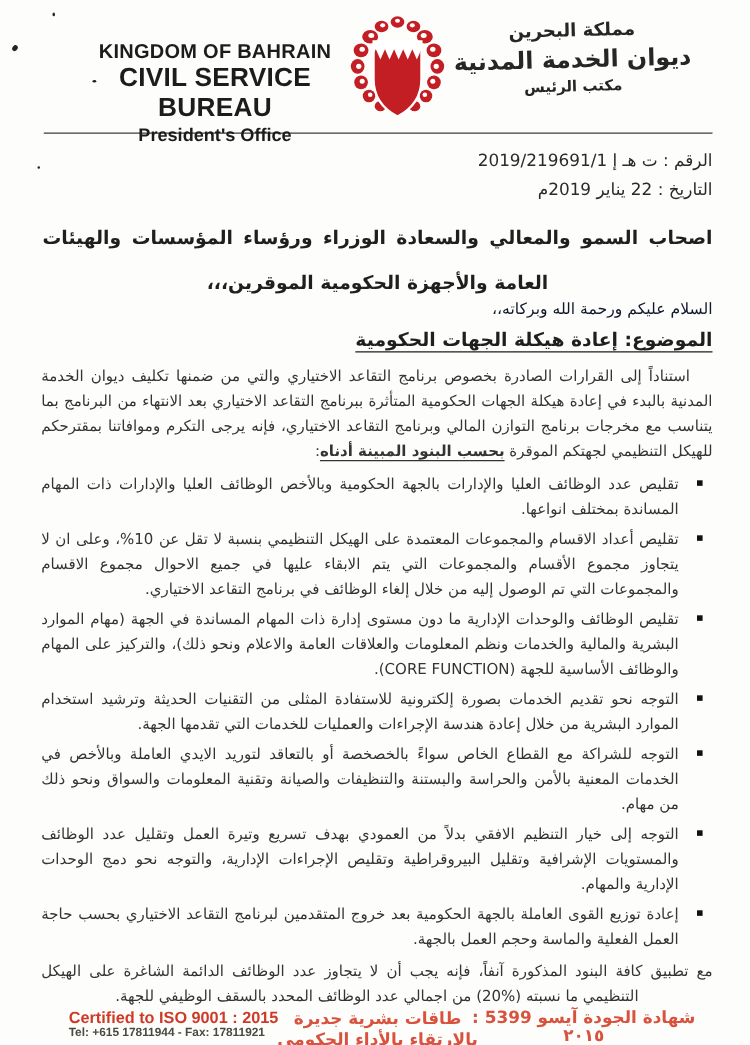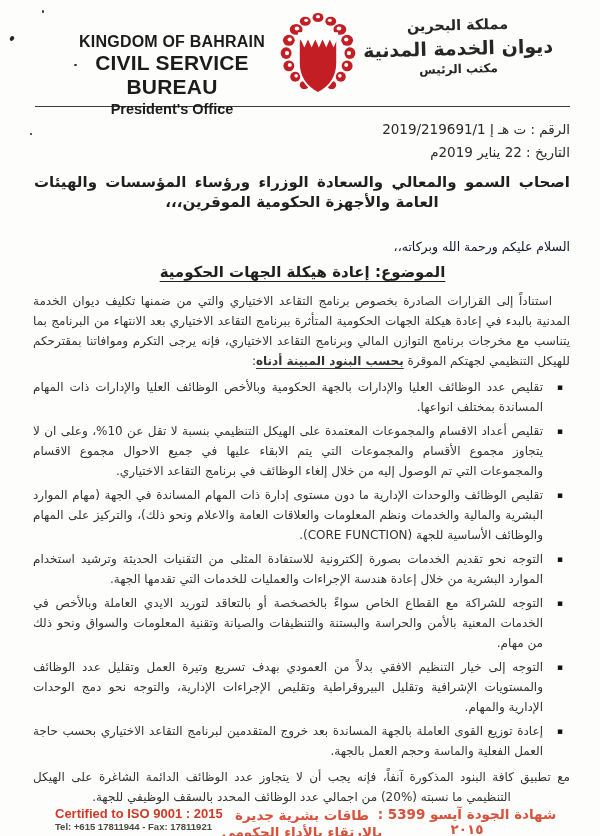--- a/index.html
+++ b/index.html
@@ -37,24 +37,24 @@
   .ar1{font-size:14.5px;line-height:19px;}
   .ar2{font-size:19px;line-height:26px;}
   .ar3{font-size:12px;line-height:17px;}
 
   
   .ref{position:absolute;right:30px;top:118px;text-align:right;direction:rtl;
        font-size:13.5px;line-height:23px;color:#2a2a2a;}
 
   
   .addressee{position:absolute;right:30px;left:34px;top:172px;direction:rtl;
-             font-weight:bold;font-size:15px;line-height:20px;color:#1f1f1f;
+             font-weight:bold;font-size:15px;line-height:36px;color:#1f1f1f;
              text-align:justify;text-align-last:center;}
   .greeting{position:absolute;right:30px;top:239px;direction:rtl;font-size:12.5px;color:#0f172a;}
-  .subject-row{position:absolute;left:35px;right:30px;top:262px;text-align:center;direction:rtl;}
+  .subject-row{position:absolute;left:35px;right:30px;top:262px;direction:rtl;}
   .subject-text{font-weight:bold;font-size:15px;color:#1f1f1f;
                 text-decoration:underline;text-underline-offset:4px;text-decoration-thickness:1.2px;}
 
   
   .body-block{position:absolute;left:33px;right:30px;top:291px;direction:rtl;
               font-size:12px;line-height:20px;text-align:justify;color:#343434;}
   .intro{margin:0 0 6px 0;text-indent:18px;}
   .u-bold{font-weight:bold;text-decoration:underline;text-underline-offset:3px;}
   .bullet{position:relative;padding-right:27px;margin:0 0 4px 0;}
   .bullet .marker{position:absolute;right:7px;top:0;font-size:9px;line-height:20px;color:#111;}
@@ -173,21 +173,21 @@
     <div class="bullet">
       <span class="marker">▪</span>
       <span class="btext">التوجه للشراكة مع القطاع الخاص سواءً بالخصخصة أو بالتعاقد لتوريد الايدي العاملة وبالأخص في الخدمات المعنية بالأمن والحراسة والبستنة والتنظيفات والصيانة وتقنية المعلومات والسواق ونحو ذلك من مهام.</span>
     </div>
     <div class="bullet">
       <span class="marker">▪</span>
       <span class="btext">التوجه إلى خيار التنظيم الافقي بدلاً من العمودي بهدف تسريع وتيرة العمل وتقليل عدد الوظائف والمستويات الإشرافية وتقليل البيروقراطية وتقليص الإجراءات الإدارية، والتوجه نحو دمج الوحدات الإدارية والمهام.</span>
     </div>
     <div class="bullet">
       <span class="marker">▪</span>
-      <span class="btext">إعادة توزيع القوى العاملة بالجهة المساندة بعد خروج المتقدمين لبرنامج التقاعد الاختياري بحسب حاجة العمل الفعلية والماسة وحجم العمل بالجهة.</span>
+      <span class="btext">إعادة توزيع القوى العاملة بالجهة الحكومية بعد خروج المتقدمين لبرنامج التقاعد الاختياري بحسب حاجة العمل الفعلية والماسة وحجم العمل بالجهة.</span>
     </div>
 
     <p class="closing">مع تطبيق كافة البنود المذكورة آنفاً، فإنه يجب أن لا يتجاوز عدد الوظائف الدائمة الشاغرة على الهيكل التنظيمي ما نسبته (%20) من اجمالي عدد الوظائف المحدد بالسقف الوظيفي للجهة.</p>
   </div>
 
   <div class="footer">
     <div class="f-left">
       <div class="f-iso-en">Certified to ISO 9001 : 2015</div>
       <div class="f-tel-en">Tel: +615 17811944 - Fax: 17811921</div>
     </div>

